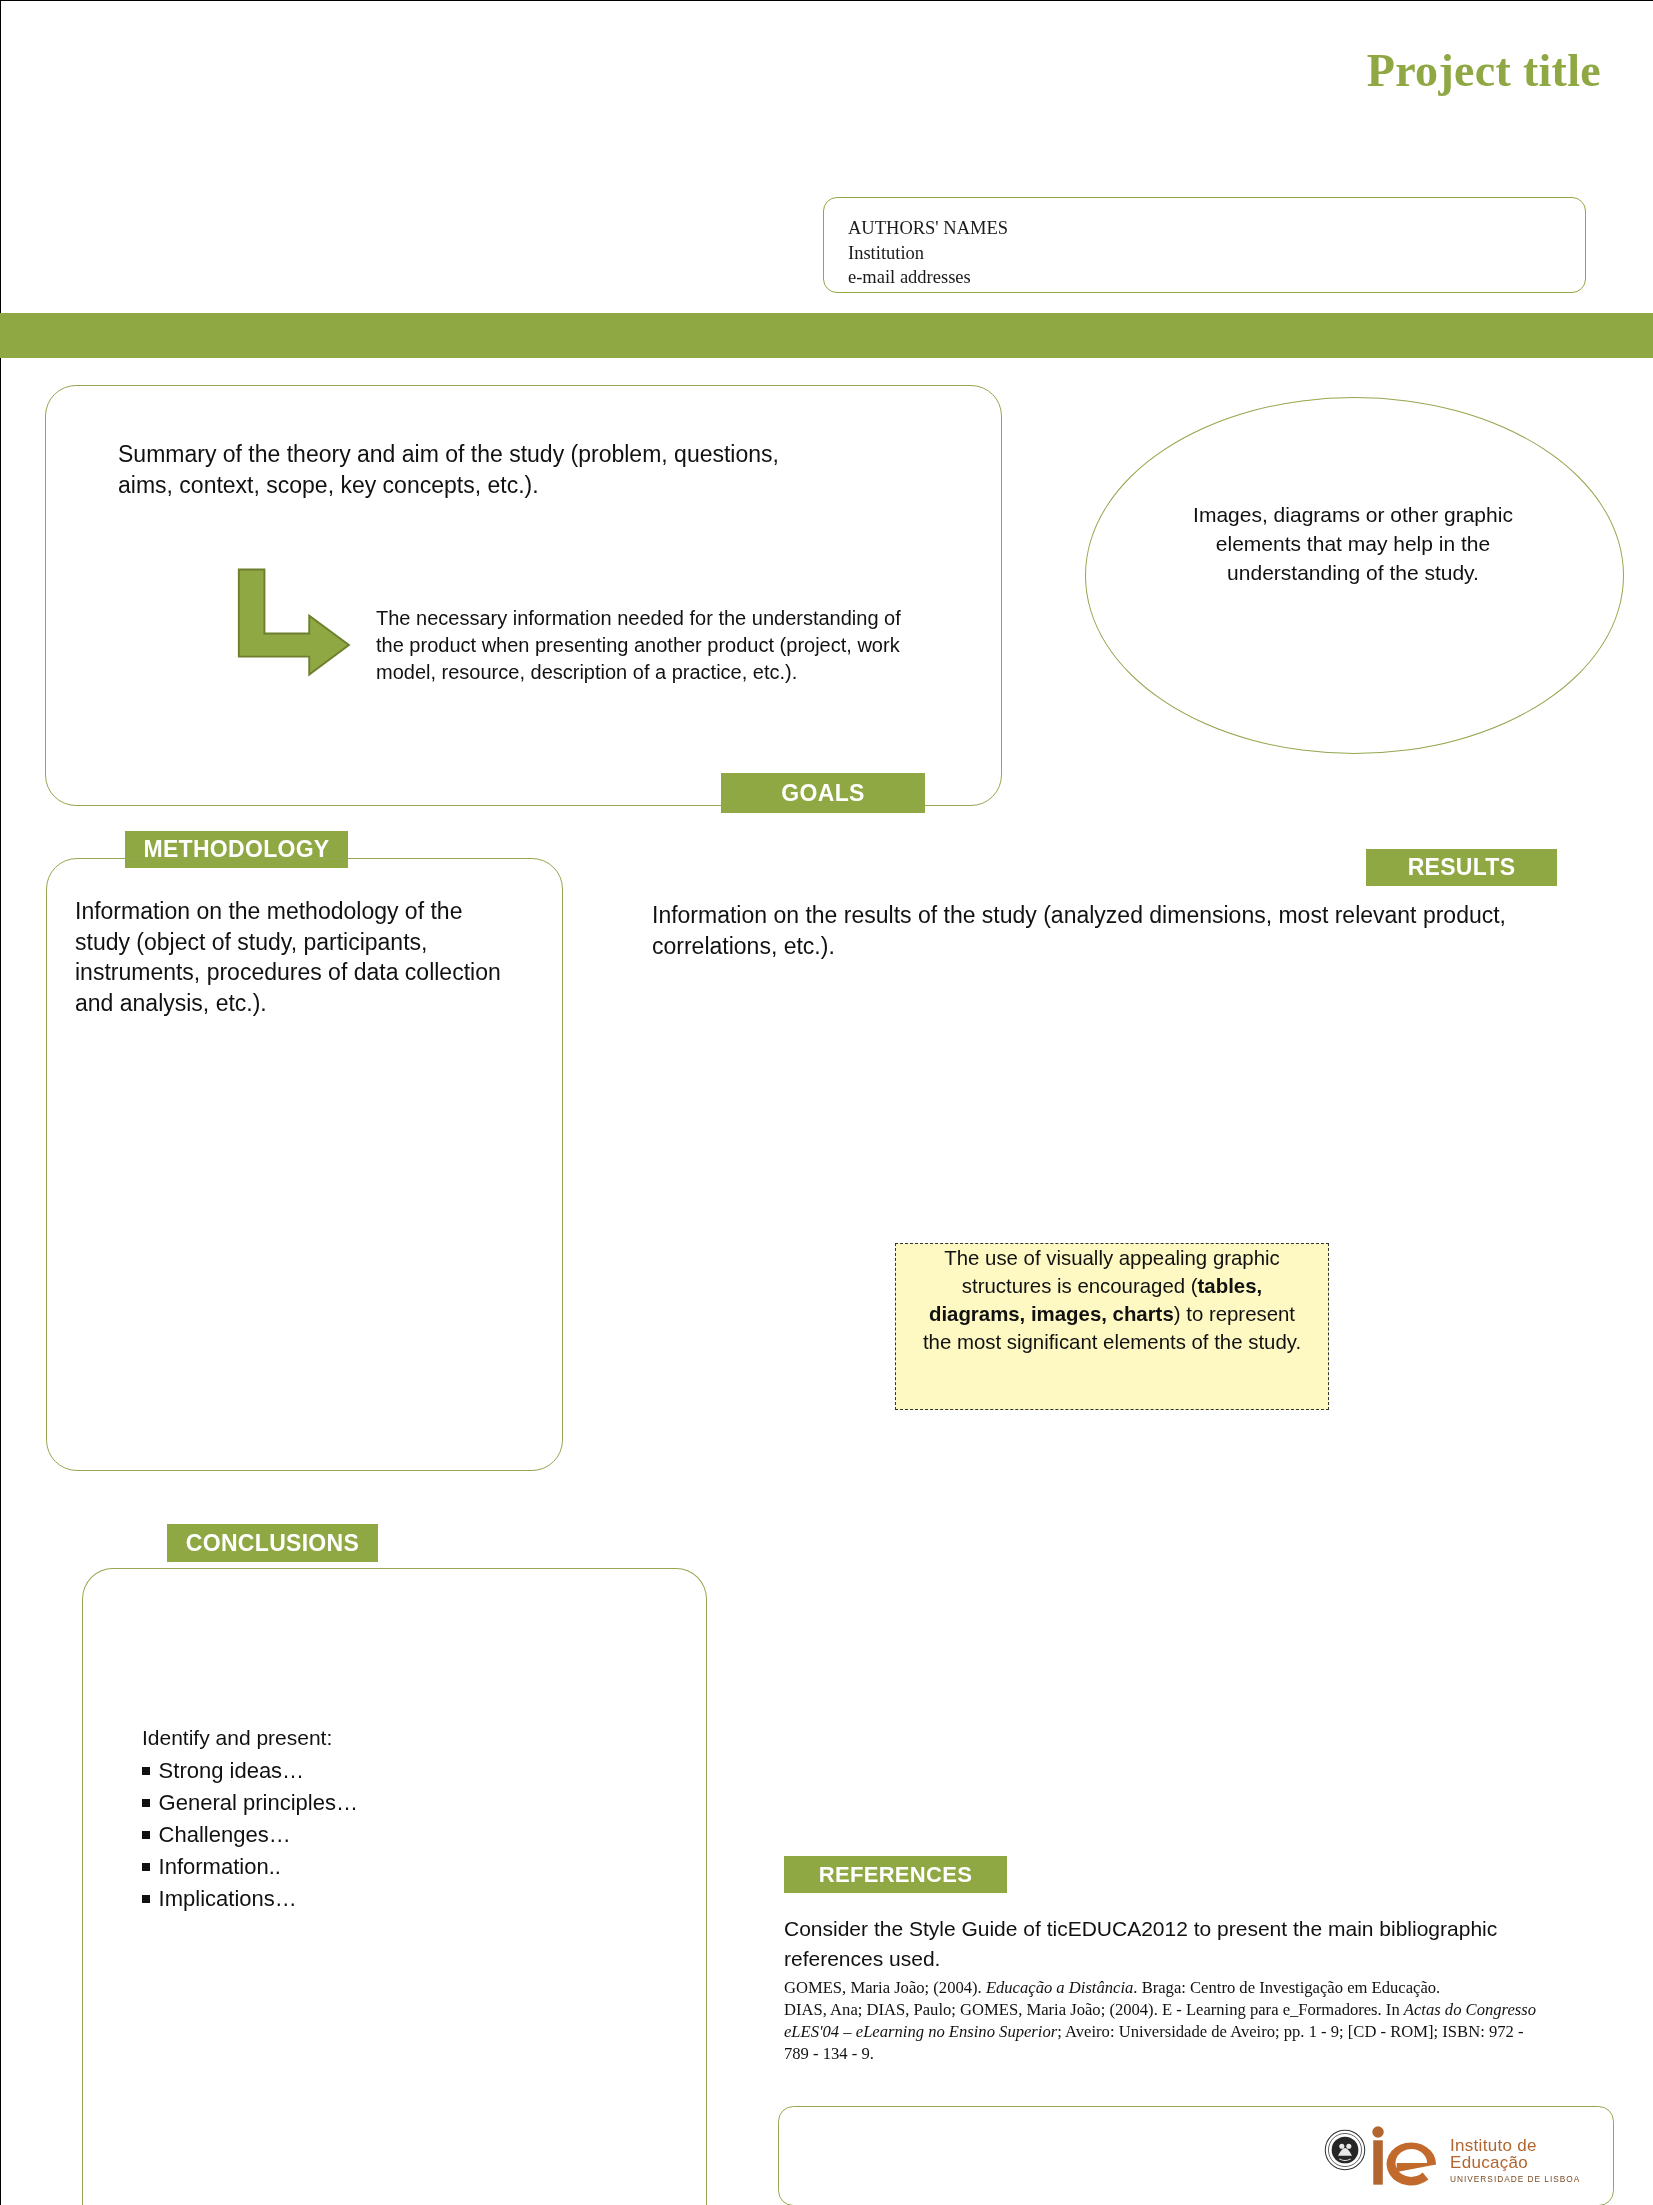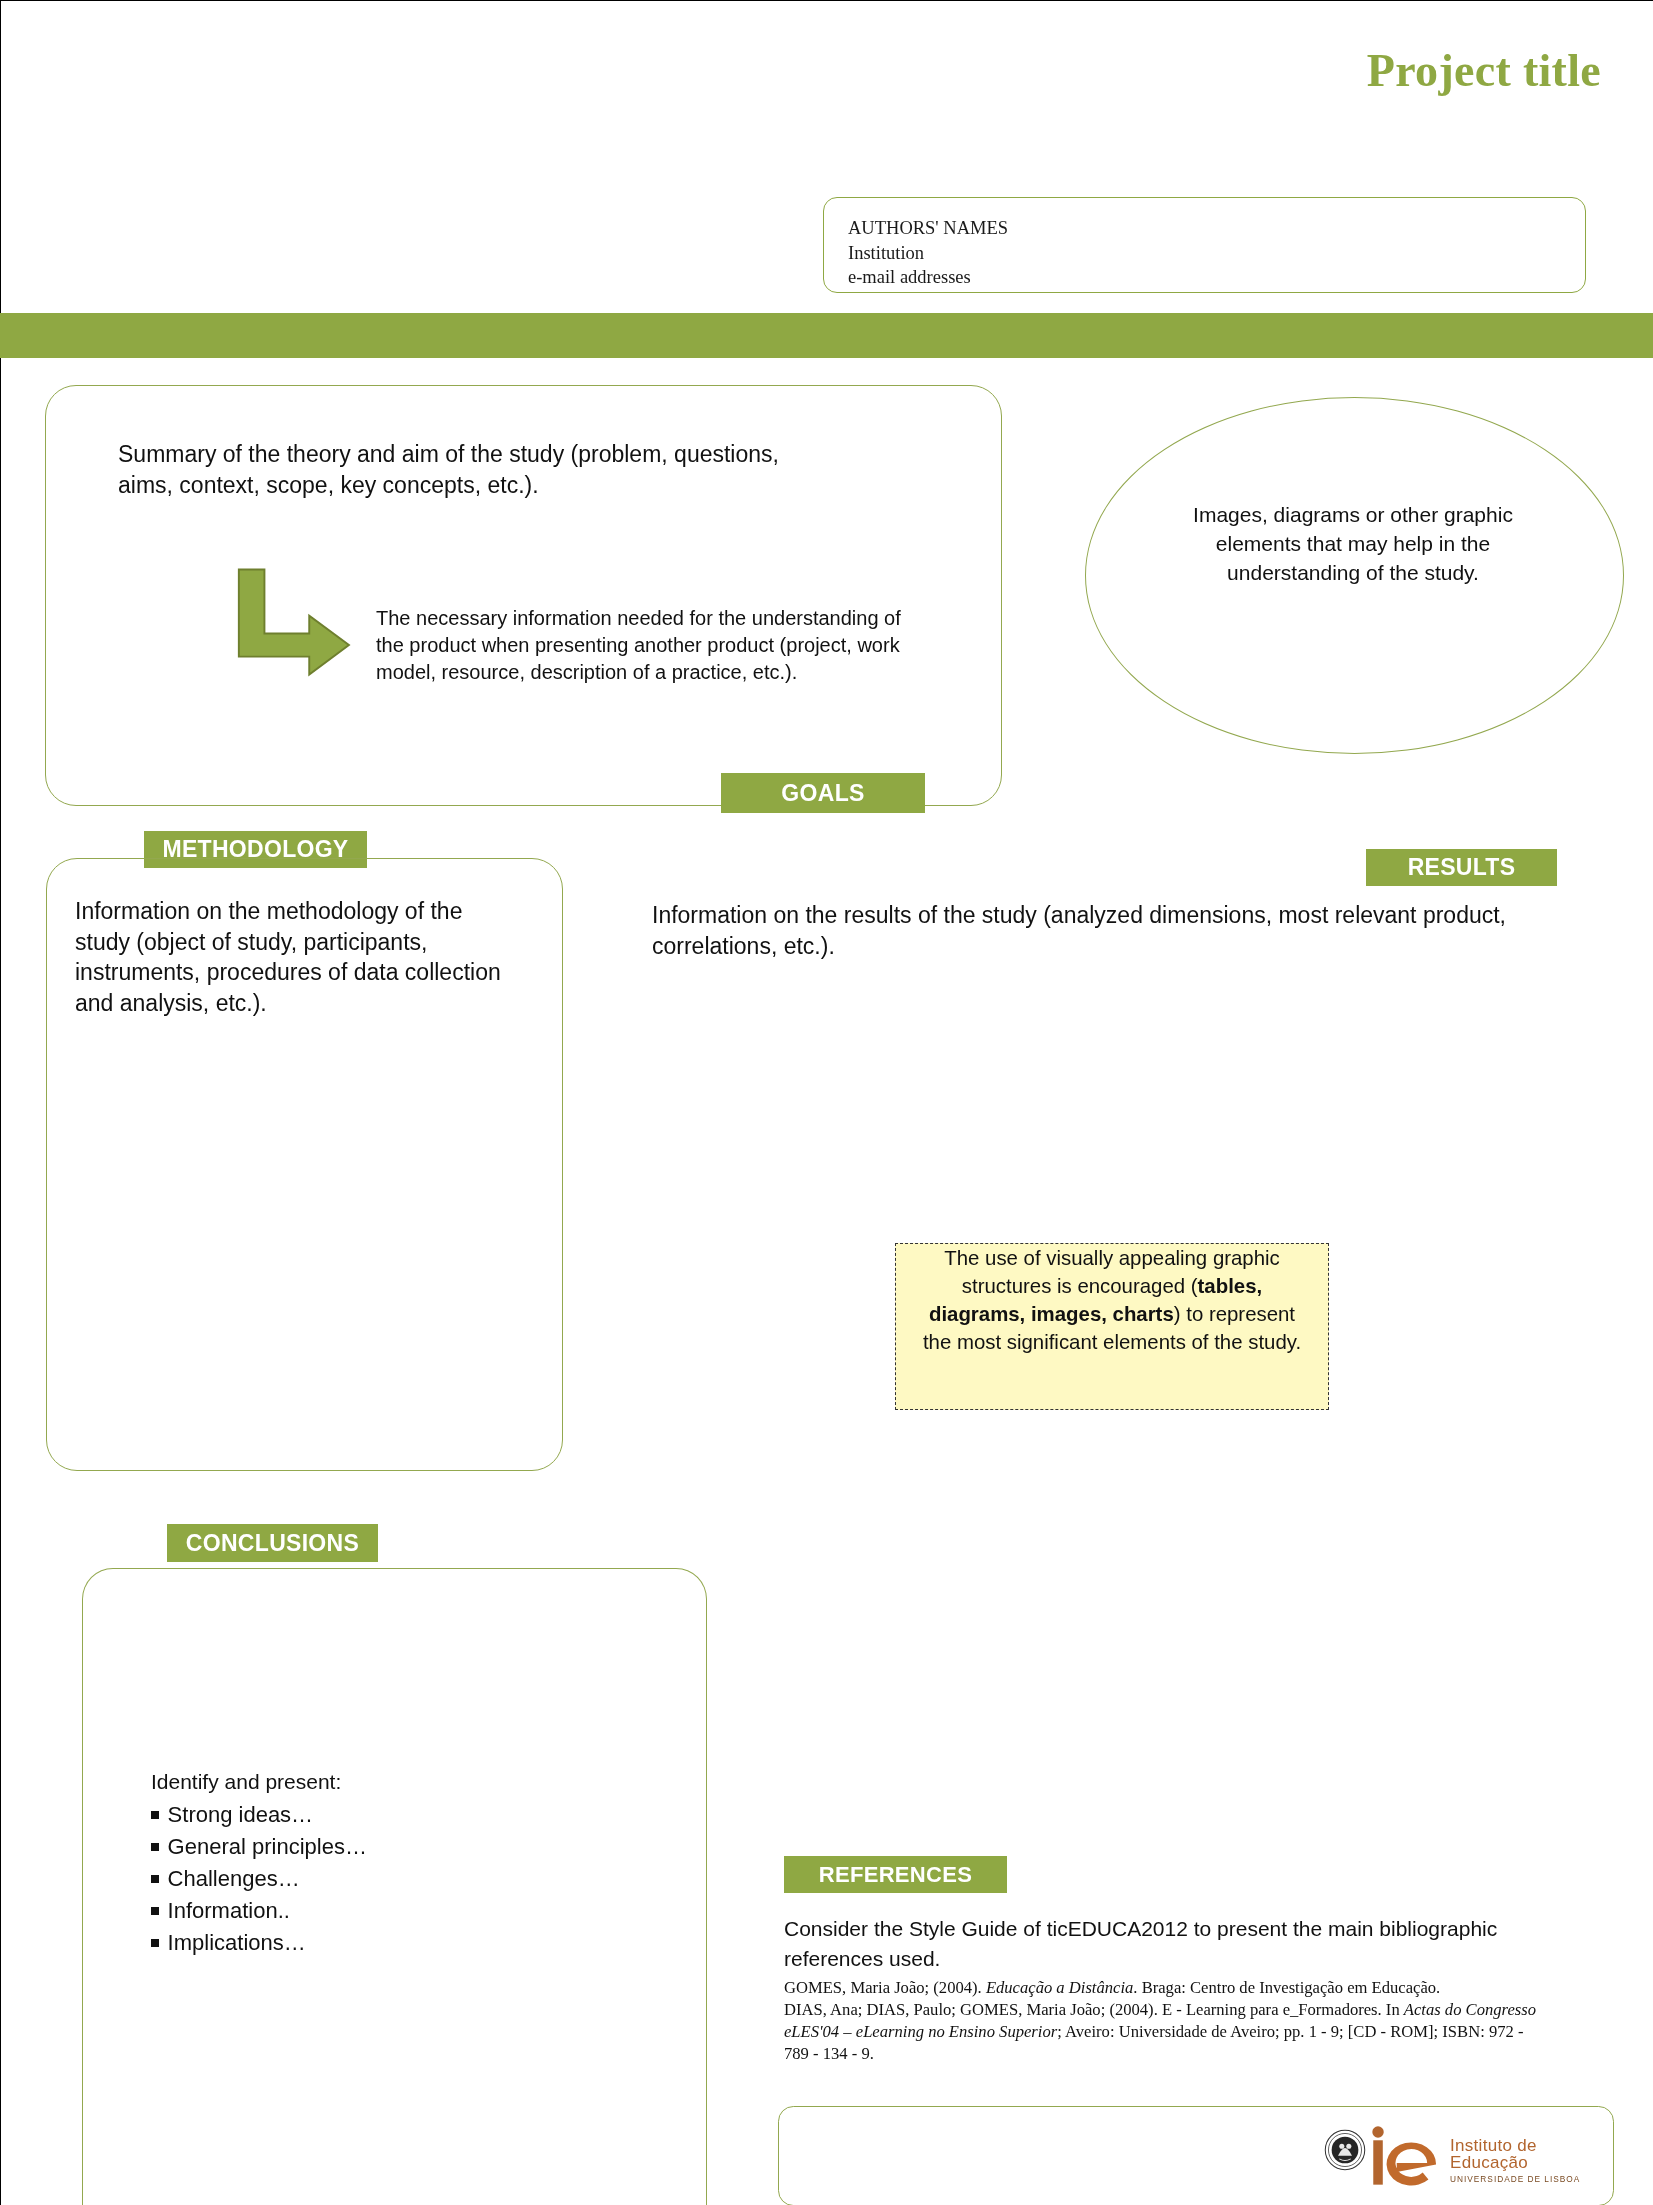--- a/index.html
+++ b/index.html
@@ -75,39 +75,39 @@
   .concl-text{position:absolute;left:80px;top:1611px;width:530px;}
 
   
   .chip{
     position:absolute;background:#8FA843;color:#fff;
     font-weight:bold;font-size:23px;letter-spacing:0.3px;
     display:flex;align-items:center;justify-content:center;
     box-sizing:border-box;
   }
   .chip-goals{left:721px;top:773px;width:204px;height:40px;}
-  .chip-method{left:144px;top:831px;width:223px;height:37px;}
+  .chip-method{left:125px;top:831px;width:223px;height:37px;}
   .chip-results{left:1366px;top:849px;width:191px;height:37px;}
   .chip-concl{left:167px;top:1524px;width:211px;height:38px;}
   .chip-refs{left:784px;top:1856px;width:223px;height:37px;font-size:22px;}
 
   
   .dashed-box{
     position:absolute;left:895px;top:1243px;width:434px;height:167px;
     border:1.3px dashed #333;box-sizing:border-box;background:#fef9c3;
     display:flex;align-items:flex-start;justify-content:center;
   }
   .dashed-box .inner{
     width:396px;text-align:center;font-size:20.4px;line-height:1.38;color:#111;
     font-stretch:condensed;
   }
   .dashed-box b{font-weight:bold;}
 
   
-  .bullets{position:absolute;left:151px;top:1723px;width:396px;color:#111;margin-top:44px;}
+  .bullets{position:absolute;left:142px;top:1723px;width:396px;color:#111;}
   .bullets .lead{font-size:21px;line-height:1.45;margin-bottom:1.3px;}
   .bullets ul{list-style:none;margin:0;padding:0;}
   .bullets li{font-size:22px;line-height:1.46;position:relative;padding-left:16.6px;}
   .bullets li .sq{
     position:absolute;left:0;top:12px;width:8.3px;height:8.3px;background:#111;
   }
 
   
   .ref-lead{
     position:absolute;left:784px;top:1914px;width:753px;

